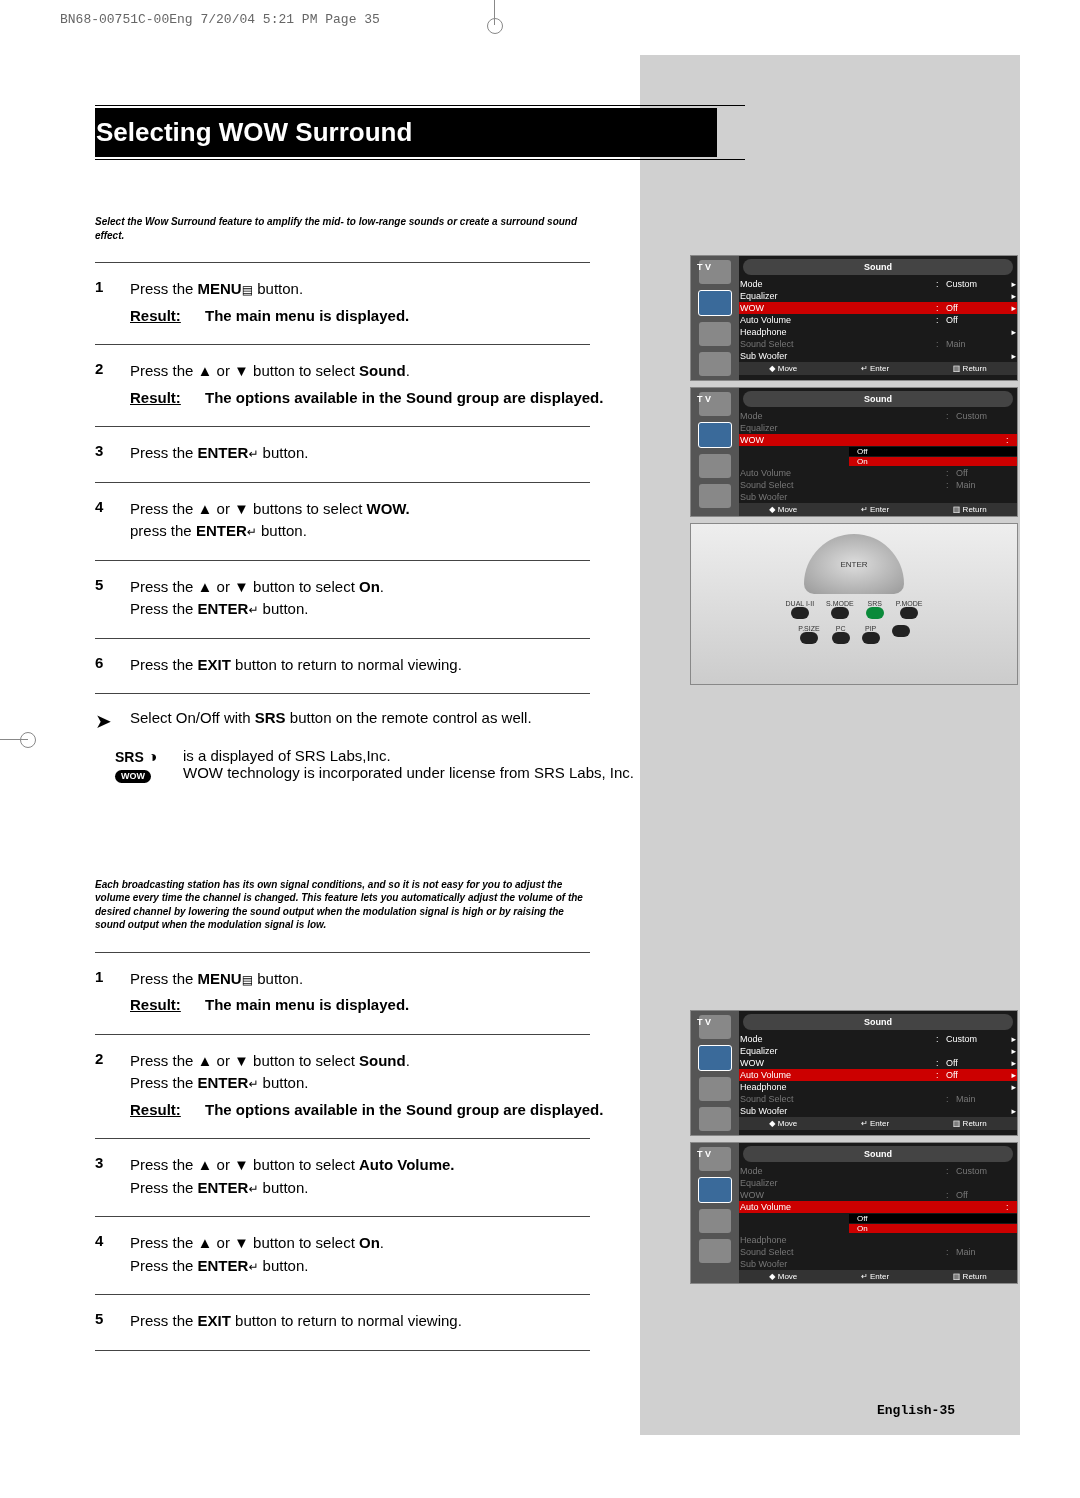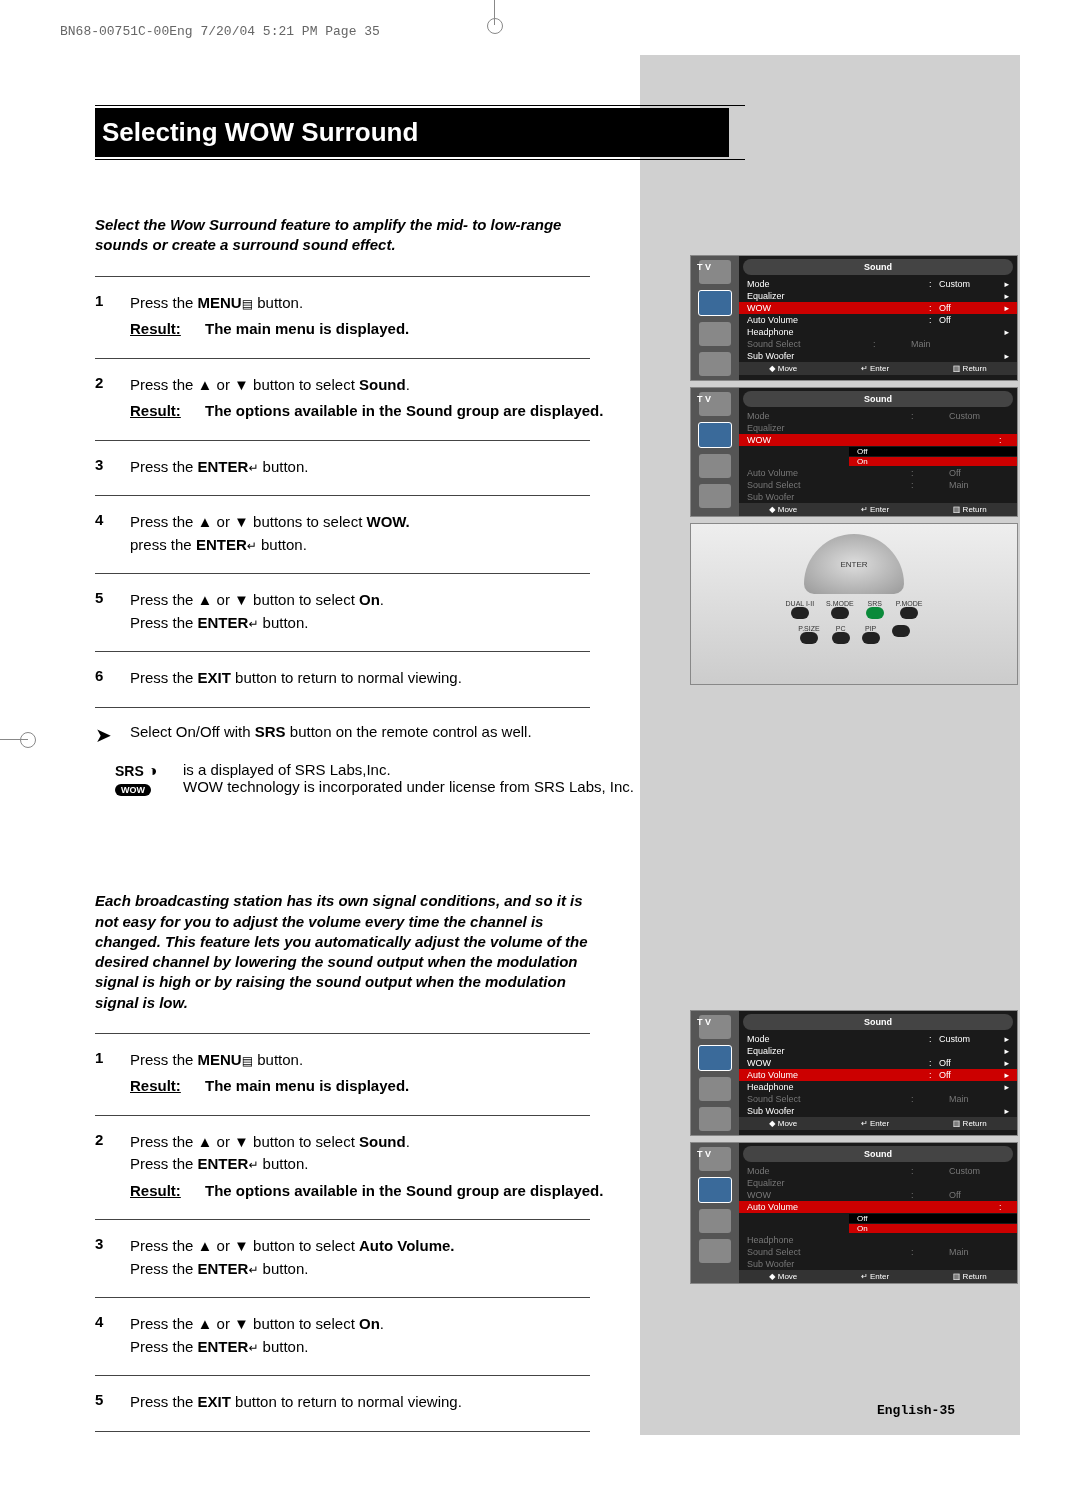--- a/index.html
+++ b/index.html
@@ -10,21 +10,21 @@
     width: 1080px;
   }
   .page {
     width: 1080px;
     height: 1498px;
     position: relative;
     background: #fff;
   }
   .print-header {
     position: absolute;
-    top: 24px;
+    top: 12px;
     left: 60px;
     font-family: "Courier New", monospace;
     font-size: 13px;
     color: #666;
   }
   .crop-mark-top {
     position: absolute;
     top: 0;
     left: 480px;
     width: 30px;
@@ -87,36 +87,36 @@
     position: absolute;
     top: 105px;
     left: 95px;
     width: 880px;
   }
   .section-title {
     background: #000;
     color: #fff;
     font-size: 26px;
     font-weight: bold;
-    padding: 8px 6px;
+    padding: 8px 0;
     border: 1px solid #000;
     width: 620px;
     position: relative;
   }
   .title-line {
     border-top: 1px solid #000;
     border-bottom: 1px solid #000;
     padding: 2px 0;
     margin-bottom: 2px;
     width: 650px;
   }
   .intro {
     font-style: italic;
     font-weight: bold;
-    font-size: 15px;
+    font-size: 10px;
     margin: 55px 0 20px 0;
     width: 500px;
     line-height: 1.35;
   }
   .sep {
     border: none;
     border-top: 1px solid #444;
     width: 495px;
     margin: 10px 0 8px 0;
   }
@@ -235,29 +235,28 @@
   }
   .osd-tv {
     position: absolute;
     font-size: 9px;
     font-weight: bold;
     color: #fff;
     margin: 6px 0 0 6px;
   }
   .osd-row {
     display: flex;
-    padding: 1px 8px;
+    padding: 1px 1px;
     align-items: center;
   }
   .osd-row.hl {
     background: #c00;
   }
   .osd-row.dim {
     color: #777;
-    gap: 28px;
   }
   .osd-label { flex: 1; }
   .osd-colon { width: 10px; }
   .osd-val { width: 60px; }
   .osd-arrow { width: 10px; text-align: right; }
   .osd-opt {
     background: #000;
     padding: 0 8px;
     margin: 1px 0 1px 110px;
     font-size: 8px;

